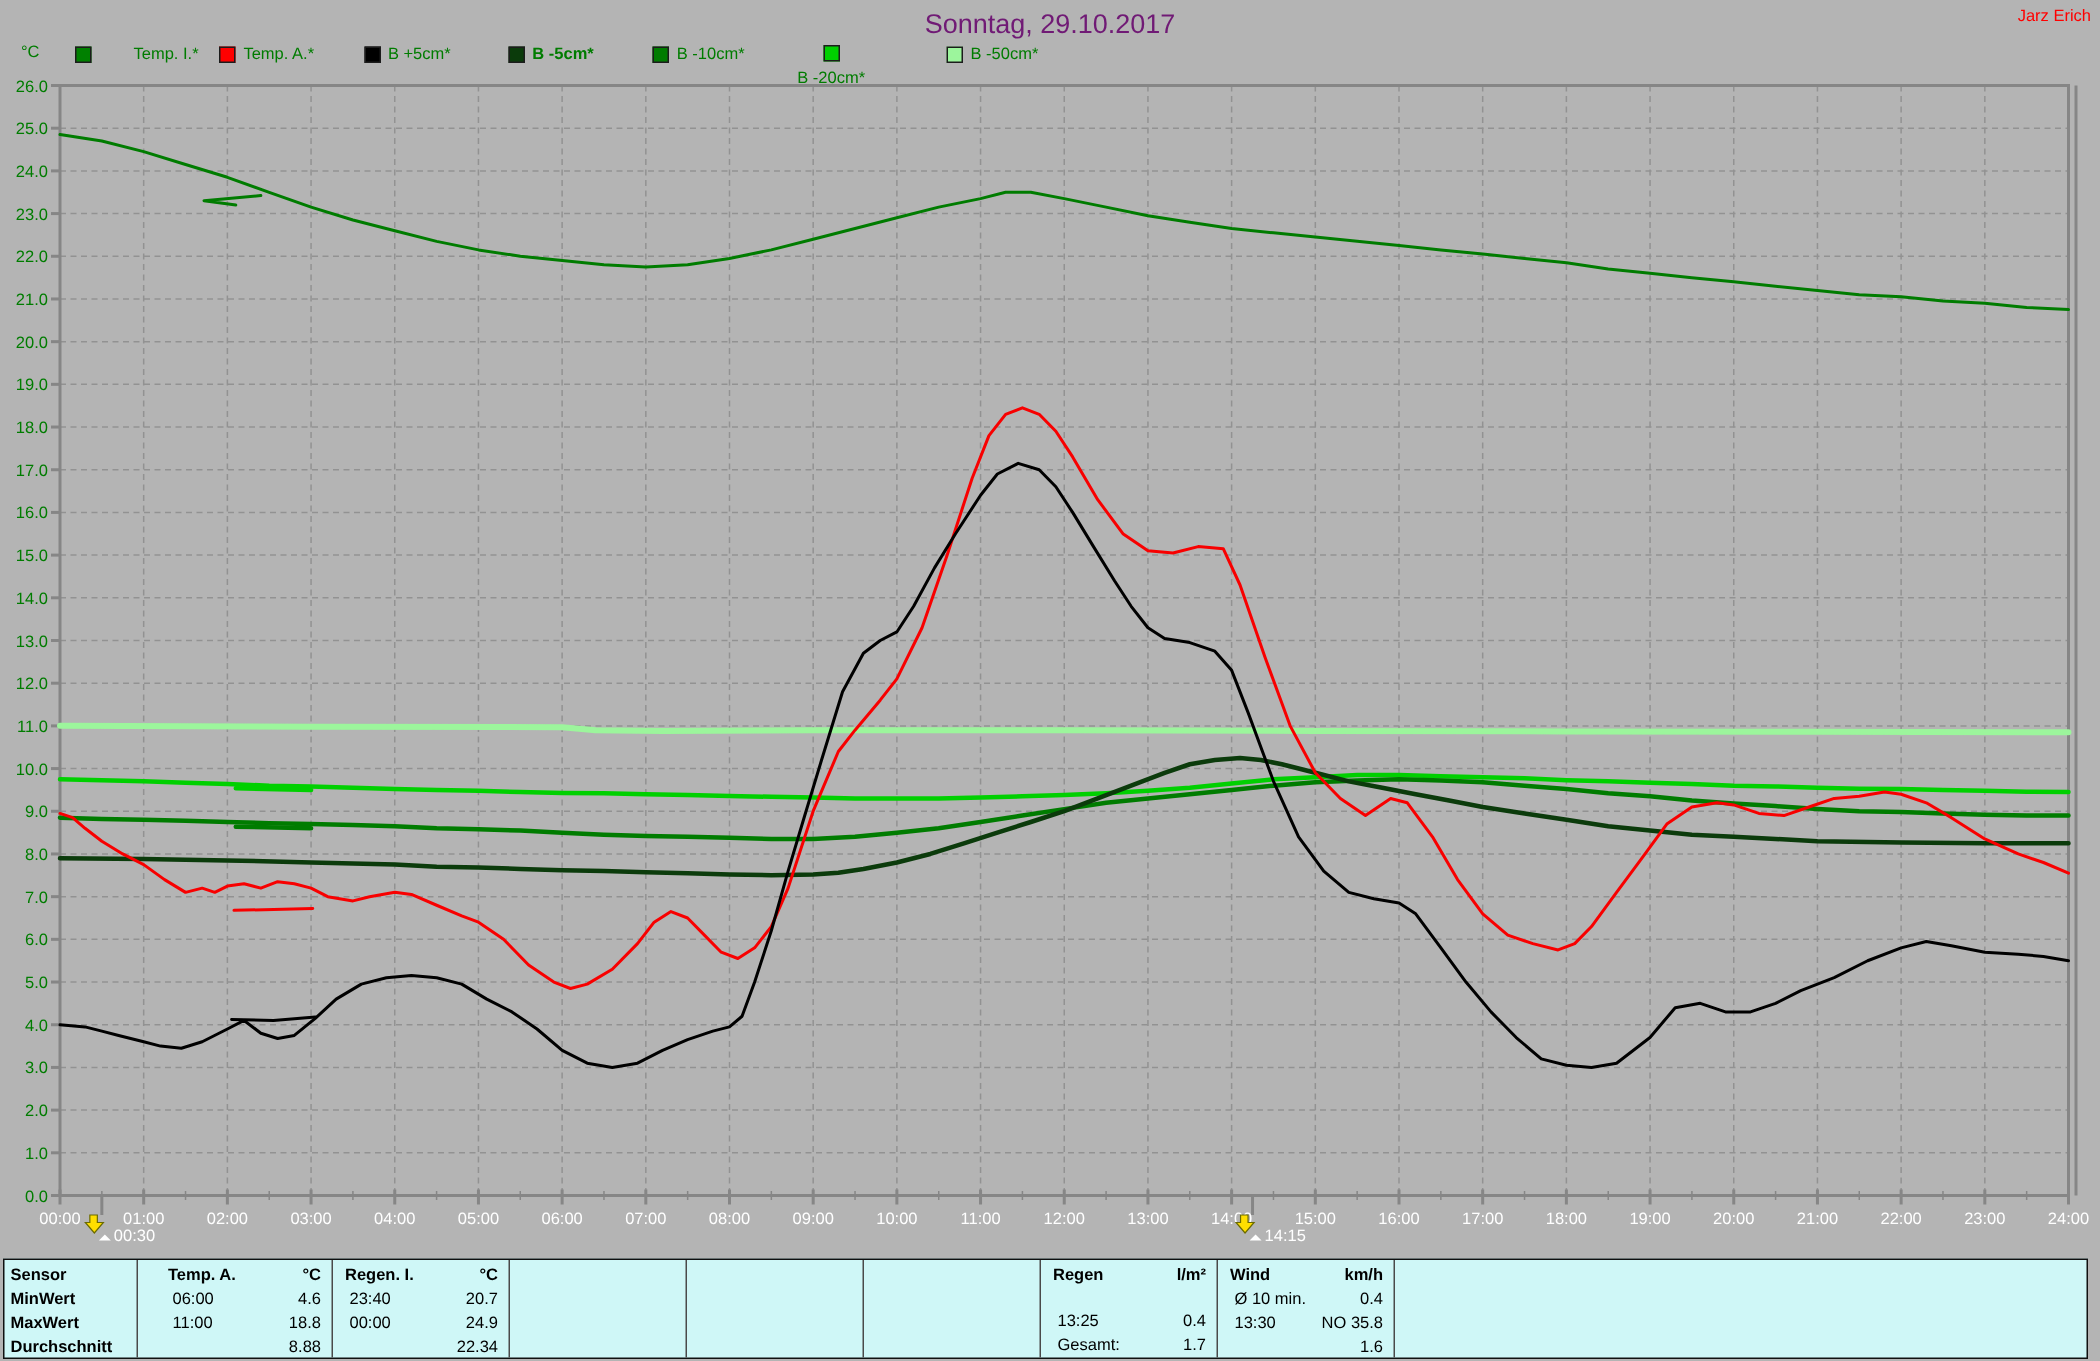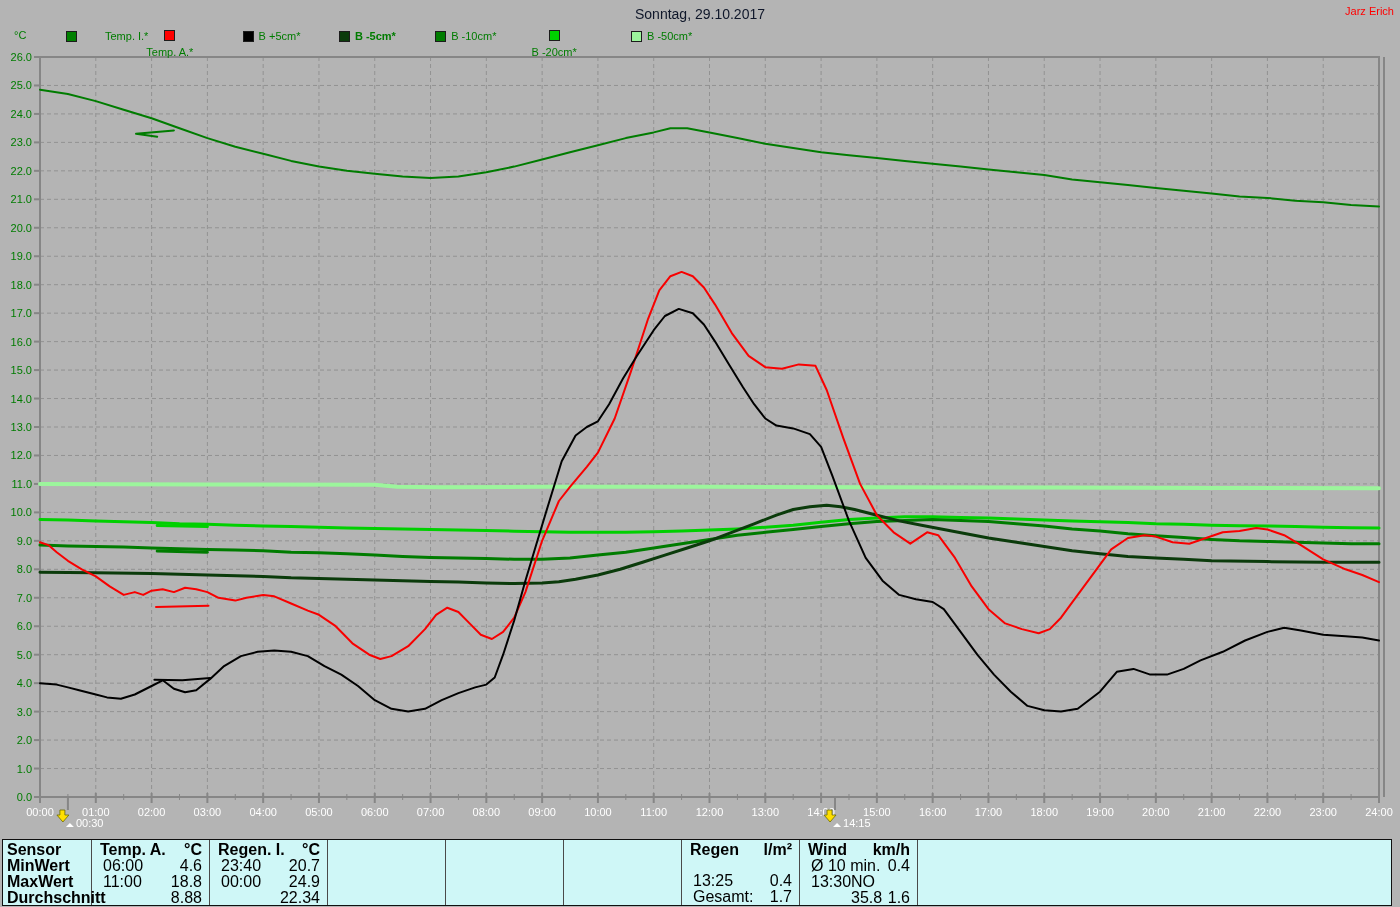--- a/index.html
+++ b/index.html
@@ -4,37 +4,37 @@
 <style>
   html,body{margin:0;padding:0;}
   body{
     width:1400px;height:907px;position:relative;overflow:hidden;
     background:#b4b4b4;
     font-family:"Liberation Sans", sans-serif;
     -webkit-font-smoothing:none;
   }
   .title{
     position:absolute;top:6px;left:0;width:100%;text-align:center;
-    color:#0f172a;font-size:14px;
+    color:#701a75;font-size:18px;
   }
   .author{
     position:absolute;top:5px;right:6px;color:#ff0000;font-size:11px;
   }
   .unit-label{
     position:absolute;top:29px;left:14px;color:#007c00;font-size:11px;
   }
   .legend{position:absolute;top:30px;left:0;height:14px;width:100%;}
   .legend-item{position:absolute;display:flex;align-items:center;gap:5px;}
   .legend-swatch{width:9px;height:9px;border:1px solid #1c1c1c;display:inline-block;}
   .legend-text{color:#007c00;font-size:11px;white-space:nowrap;}
   #chart{position:absolute;top:0;left:0;}
   .stats-panel{
     position:absolute;left:2px;right:8px;top:839px;bottom:1px;
     background:#cff7f7;border:1px solid #101010;
-    display:flex;flex-direction:row;font-size:16px;color:#000;
+    display:flex;flex-direction:row;font-size:11px;color:#000;gap:12px;
   }
   .rowhead-col{
     width:84px;flex:0 0 84px;border-right:1px solid #4a4a4a;
     display:flex;flex-direction:column;padding:2px 0 0 4px;font-weight:bold;
   }
   .rowhead-col div{height:16px;line-height:16px;}
   .sgroup{
     width:117px;flex:0 0 117px;border-right:1px solid #4a4a4a;
     display:flex;flex-direction:column;padding-top:2px;justify-content:center;
   }
@@ -245,25 +245,25 @@
     <line x1="835.03125" y1="797" x2="835.03125" y2="810" stroke="#868686" stroke-width="2"></line>
     <path d="M827.03125 810 h5 v5 h4 l-6 7 -6 -7 h3 z" fill="#ffdf00" stroke="#6b6b00" stroke-width="0.8"></path>
     <path d="M833.03125 827 l4 -4 4 4 z" fill="#ffffff"></path>
     <text x="843.03125" y="827" fill="#ffffff" font-size="11px" font-family="&quot;Liberation Sans&quot;,sans-serif">14:15</text>
   </svg>
 
 <div class="title">Sonntag, 29.10.2017</div>
 <div class="author">Jarz Erich</div>
 <div class="unit-label">°C</div>
 <div class="legend" id="legend">
-    <div class="legend-item" style="left: 66px; gap: 28px;">
+    <div class="legend-item" style="left: 50px; gap: 28px;">
       <span class="legend-swatch" style="background: rgb(0, 128, 0);"></span>
       <span class="legend-text">Temp. I.*</span>
     </div>
-    <div class="legend-item" style="left: 146.3px; flex-direction: column;">
+    <div class="legend-item" style="left: 146.3px;">
       <span class="legend-swatch" style="background: rgb(255, 0, 0);"></span>
       <span class="legend-text">Temp. A.*</span>
     </div>
     <div class="legend-item" style="left: 242.6px;">
       <span class="legend-swatch" style="background: rgb(0, 0, 0);"></span>
       <span class="legend-text">B +5cm*</span>
     </div>
     <div class="legend-item" style="left: 338.9px; font-weight: bold;">
       <span class="legend-swatch" style="background: rgb(11, 59, 11);"></span>
       <span class="legend-text">B -5cm*</span>

